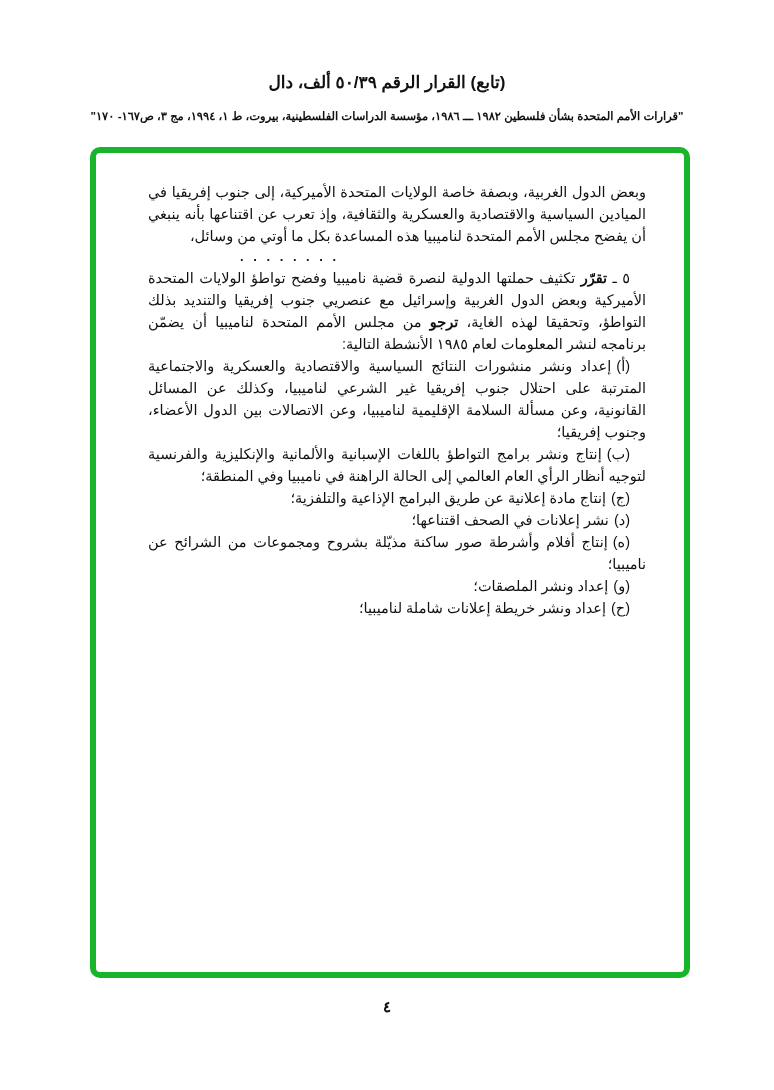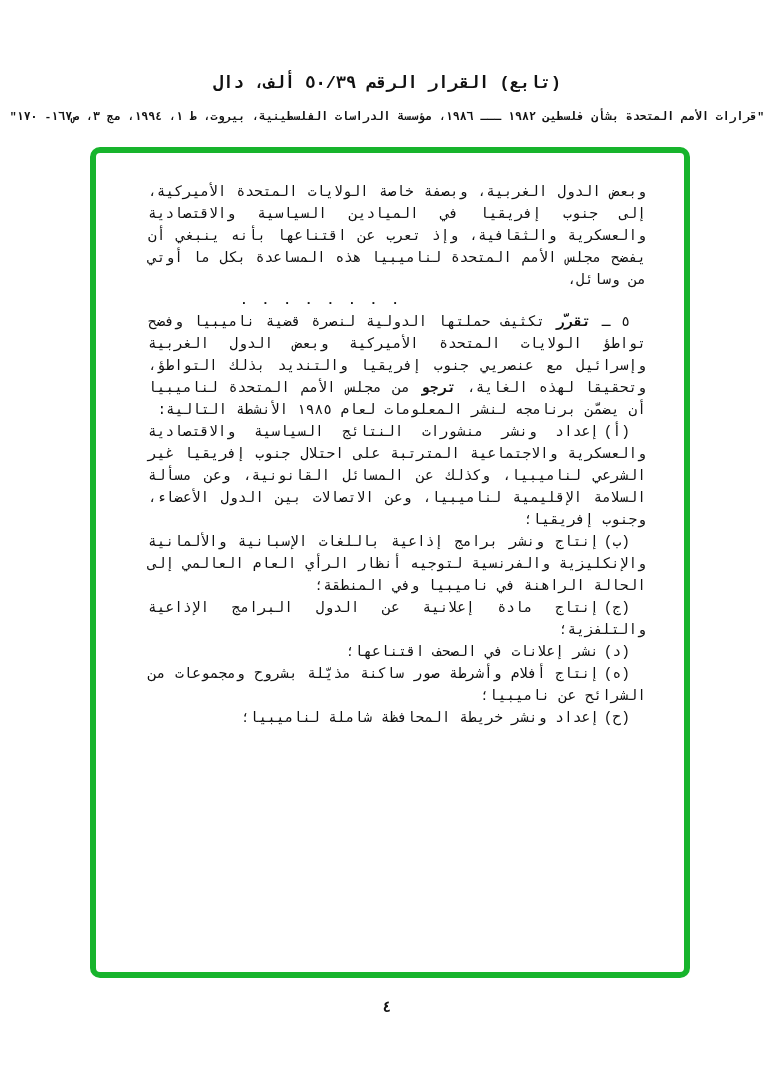--- a/index.html
+++ b/index.html
@@ -3,21 +3,21 @@
 <meta charset="utf-8">
 <style>
   * { box-sizing: border-box; margin: 0; padding: 0; }
   html, body { background: #ffffff; }
   .page {
     position: relative;
     width: 774px;
     height: 1090px;
     background: #ffffff;
     overflow: hidden;
-    font-family: Liberation Mono, monospace;
+    font-family: Liberation Sans, sans-serif;
     color: #111;
   }
   .header-title {
     position: absolute;
     top: 72px; left: 0;
     width: 100%;
     text-align: center;
     direction: rtl;
     font-size: 17px;
     font-weight: bold;
@@ -88,30 +88,31 @@
   <div class="content">
 
     <p>وبعض الدول الغربية، وبصفة خاصة الولايات المتحدة الأميركية، إلى جنوب إفريقيا في الميادين السياسية والاقتصادية والعسكرية والثقافية، وإذ تعرب عن اقتناعها بأنه ينبغي أن يفضح مجلس الأمم المتحدة لناميبيا هذه المساعدة بكل ما أوتي من وسائل،</p>
 
     <p class="dots-line">. . . . . . . .</p>
 
     <p class="indent"><span>٥ ـ </span><span class="bold-verb">تقرّر</span><span> تكثيف حملتها الدولية لنصرة قضية ناميبيا وفضح تواطؤ الولايات المتحدة الأميركية وبعض الدول الغربية وإسرائيل مع عنصريي جنوب إفريقيا والتنديد بذلك التواطؤ، وتحقيقا لهذه الغاية، </span><span class="bold-verb">ترجو</span><span> من مجلس الأمم المتحدة لناميبيا أن يضمّن برنامجه لنشر المعلومات لعام ١٩٨٥ الأنشطة التالية:</span></p>
 
     <p class="indent"><span class="letter">(أ)</span><span>إعداد ونشر منشورات النتائج السياسية والاقتصادية والعسكرية والاجتماعية المترتبة على احتلال جنوب إفريقيا غير الشرعي لناميبيا، وكذلك عن المسائل القانونية، وعن مسألة السلامة الإقليمية لناميبيا، وعن الاتصالات بين الدول الأعضاء، وجنوب إفريقيا؛</span></p>
 
-    <p class="indent"><span class="letter">(ب)</span><span>إنتاج ونشر برامج إذاعية باللغات الإسبانية والألمانية والإنكليزية والفرنسية لتوجيه أنظار الرأي العام العالمي إلى الحالة الراهنة في ناميبيا وفي المنطقة؛</span></p>
+    <p class="indent"><span class="letter">(ب)</span><span>إنتاج ونشر برامج التواطؤ باللغات الإسبانية والألمانية والإنكليزية والفرنسية لتوجيه أنظار الرأي العام العالمي إلى الحالة الراهنة في ناميبيا وفي المنطقة؛</span></p>
 
-    <p class="indent"><span class="letter">(ج)</span><span>إنتاج مادة إعلانية عن الدول البرامج الإذاعية والتلفزية؛</span></p>
+    <p class="indent"><span class="letter">(ج)</span><span>إنتاج مادة إعلانية عن طريق البرامج الإذاعية والتلفزية؛</span></p>
 
     <p class="indent"><span class="letter">(د)</span><span>نشر إعلانات في الصحف اقتناعها؛</span></p>
 
     <p class="indent"><span class="letter">(ه)</span><span>إنتاج أفلام وأشرطة صور ساكنة مذيّلة بشروح ومجموعات من الشرائح عن ناميبيا؛</span></p>
 
+    <p class="indent"><span class="letter">(و)</span><span>إعداد ونشر الملصقات؛</span></p>
 
 
-    <p class="indent"><span class="letter">(ح)</span><span>إعداد ونشر خريطة المحافظة شاملة لناميبيا؛</span></p>
+    <p class="indent"><span class="letter">(ح)</span><span>إعداد ونشر خريطة إعلانات شاملة لناميبيا؛</span></p>
 
 
   </div>
 
   <div class="page-number">٤</div>
 
 </div>
 
 </body></html>

